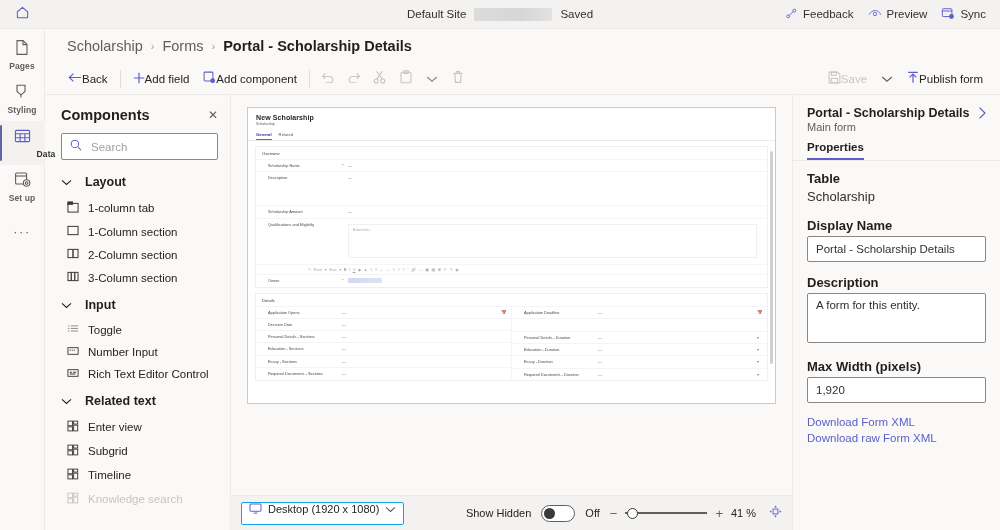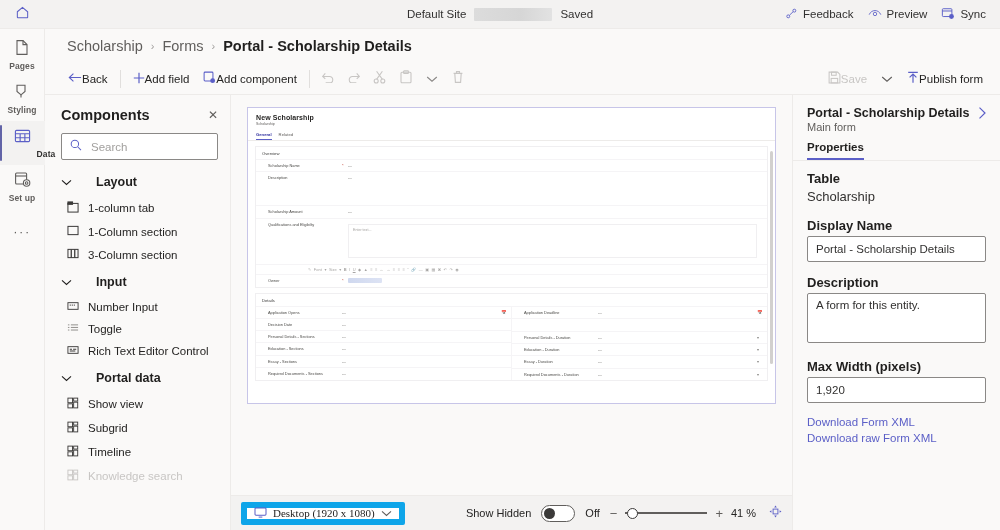--- a/index.html
+++ b/index.html
@@ -134,21 +134,21 @@
     padding: 0 8px;
   }
   .search-box input {
     border: none; outline: none; flex: 1; min-width: 0;
     font-family: "Liberation Sans", sans-serif;
     font-size: 11.5px; color: #323130; background: transparent;
   }
   .search-box input::placeholder { color: #a19f9d; }
   .comp-scroll { flex: 1; overflow: hidden; padding-top: 6px; }
   .group-head {
-    display: flex; align-items: center; gap: 24px;
+    display: flex; align-items: center; gap: 13px;
     padding: 9px 12px 7px 16px; cursor: pointer;
   }
   .group-name { font-size: 12.5px; font-weight: bold; color: #201f1e; }
   .comp-item {
     display: flex; align-items: center; gap: 9px;
     padding: 5px 12px 5px 22px;
     font-size: 11.5px; color: #252423; cursor: pointer;
   }
   .comp-item.disabled { color: #c8c6c4; cursor: default; }
 
@@ -220,24 +220,24 @@
 
   
   .statusbar {
     height: 35px; min-height: 35px;
     background: #f3f2f1;
     border-top: 1px solid #edebe9;
     display: flex; align-items: center;
     padding: 0 10px 0 10px; gap: 10px;
   }
   .device-select {
-    display: flex; align-items: center; gap: 6px;
+    display: flex; gap: 6px;
     height: 23px; padding: 0 7px;
-    border: 6px solid #0ea5e9; border-radius: 2px;
-    background: #fff; font-size: 11px; color: #252423; cursor: pointer; font-family: Liberation Serif, serif;
+    border: 1px solid #0ea5e9; border-radius: 2px;
+    background: #fff; font-size: 11px; color: #252423; cursor: pointer;
   }
   .sb-spacer { flex: 1; }
   .sb-label { font-size: 11px; color: #252423; }
   .toggle {
     width: 34px; height: 17px; border-radius: 9px;
     border: 1px solid #605e5c; background: #fff;
     display: flex; align-items: center; padding: 0 2px; cursor: pointer;
   }
   .toggle .knob { width: 11px; height: 11px; border-radius: 50%; background: #3b3a39; }
   .zoom-wrap { display: flex; align-items: center; gap: 8px; }
@@ -545,79 +545,88 @@
                 <svg width="12" height="11" viewBox="0 0 13 12" fill="none" stroke="#3b3a39" stroke-width="1.1">
                   <rect x="1" y="1.5" width="11" height="9"></rect>
                 </svg>
               </span>
               <span>1-Column section</span>
             </div>
             <div class="comp-item">
               <span>
                 <svg width="12" height="11" viewBox="0 0 13 12" fill="none" stroke="#3b3a39" stroke-width="1.1">
                   <rect x="1" y="1.5" width="11" height="9"></rect>
+                    <path d="M6.5 1.5v9" stroke-width="1.6"></path>
+                </svg>
+              </span>
+              <span>2-Column section</span>
+            </div>
+            <div class="comp-item">
+              <span>
+                <svg width="12" height="11" viewBox="0 0 13 12" fill="none" stroke="#3b3a39" stroke-width="1.1">
+                  <rect x="1" y="1.5" width="11" height="9"></rect>
                     <path d="M4.6 1.5v9M8.4 1.5v9" stroke-width="1.4"></path>
                 </svg>
               </span>
               <span>3-Column section</span>
             </div>
 
             <div class="group-head">
               <span>
                 <svg width="11" height="7" viewBox="0 0 11 7" fill="none" stroke="#201f1e" stroke-width="1.1">
                   <path d="M1 1.4l4.5 4 4.5-4"></path>
                 </svg>
               </span>
               <span class="group-name">Input</span>
+            </div>
+            <div class="comp-item">
+              <span>
+                <svg width="12" height="10" viewBox="0 0 13 10" fill="none" stroke="#8a8886" stroke-width="1">
+                  <path d="M1 1.6h1.6M1 4.4h1.6M1 7.2h1.6M4.2 1.6h7.8M4.2 4.4h7.8M4.2 7.2h7.8"></path>
+                </svg>
+              </span>
+              <span>Toggle</span>
             </div>
             <div class="comp-item">
               <span>
                 <svg width="12" height="10" viewBox="0 0 13 10" fill="none" stroke="#3b3a39" stroke-width="1">
                   <rect x="1" y="1.4" width="11" height="7.2"></rect>
                     <path d="M3 4h1M5.2 4h1M7.4 4h1" stroke-width="1.3"></path>
                 </svg>
               </span>
               <span>Number Input</span>
             </div>
             <div class="comp-item">
               <span>
-                <svg width="12" height="10" viewBox="0 0 13 10" fill="none" stroke="#8a8886" stroke-width="1">
-                  <path d="M1 1.6h1.6M1 4.4h1.6M1 7.2h1.6M4.2 1.6h7.8M4.2 4.4h7.8M4.2 7.2h7.8"></path>
-                </svg>
-              </span>
-              <span>Toggle</span>
-            </div>
-            <div class="comp-item">
-              <span>
                 <svg width="12" height="10" viewBox="0 0 13 10" fill="none" stroke="#3b3a39" stroke-width="1">
                   <rect x="1" y="1.4" width="11" height="7.2"></rect>
                     <path d="M3 4.2h2.4M6.6 4.2h3.4M3 6h6" stroke-width="1.1"></path>
                 </svg>
               </span>
               <span>Rich Text Editor Control</span>
             </div>
 
             <div class="group-head">
               <span>
                 <svg width="11" height="7" viewBox="0 0 11 7" fill="none" stroke="#201f1e" stroke-width="1.1">
                   <path d="M1 1.4l4.5 4 4.5-4"></path>
                 </svg>
               </span>
-              <span class="group-name">Portal data</span>
+              <span class="group-name">Related text</span>
             </div>
             <div class="comp-item">
               <span>
                 <svg width="12" height="12" viewBox="0 0 13 13" fill="none" stroke="#3b3a39" stroke-width="1">
                   <rect x="1" y="1.2" width="5" height="5"></rect>
                     <rect x="1" y="7.4" width="5" height="4.4"></rect>
                   <rect x="7.2" y="1.2" width="4.4" height="3.2"></rect>
                     <rect x="7.2" y="5.6" width="4.4" height="6.2"></rect>
                 </svg>
               </span>
-              <span>Show view</span>
+              <span>Enter view</span>
             </div>
             <div class="comp-item">
               <span>
                 <svg width="12" height="12" viewBox="0 0 13 13" fill="none" stroke="#3b3a39" stroke-width="1">
                   <rect x="1" y="1.2" width="5" height="5"></rect>
                     <rect x="1" y="7.4" width="5" height="4.4"></rect>
                   <rect x="7.2" y="1.2" width="4.4" height="3.2"></rect>
                     <rect x="7.2" y="5.6" width="4.4" height="6.2"></rect>
                 </svg>
               </span>

